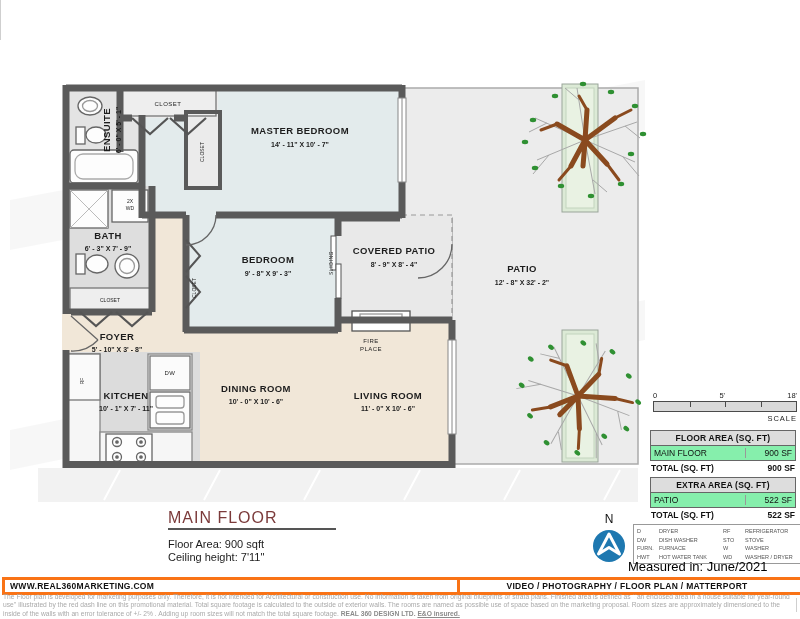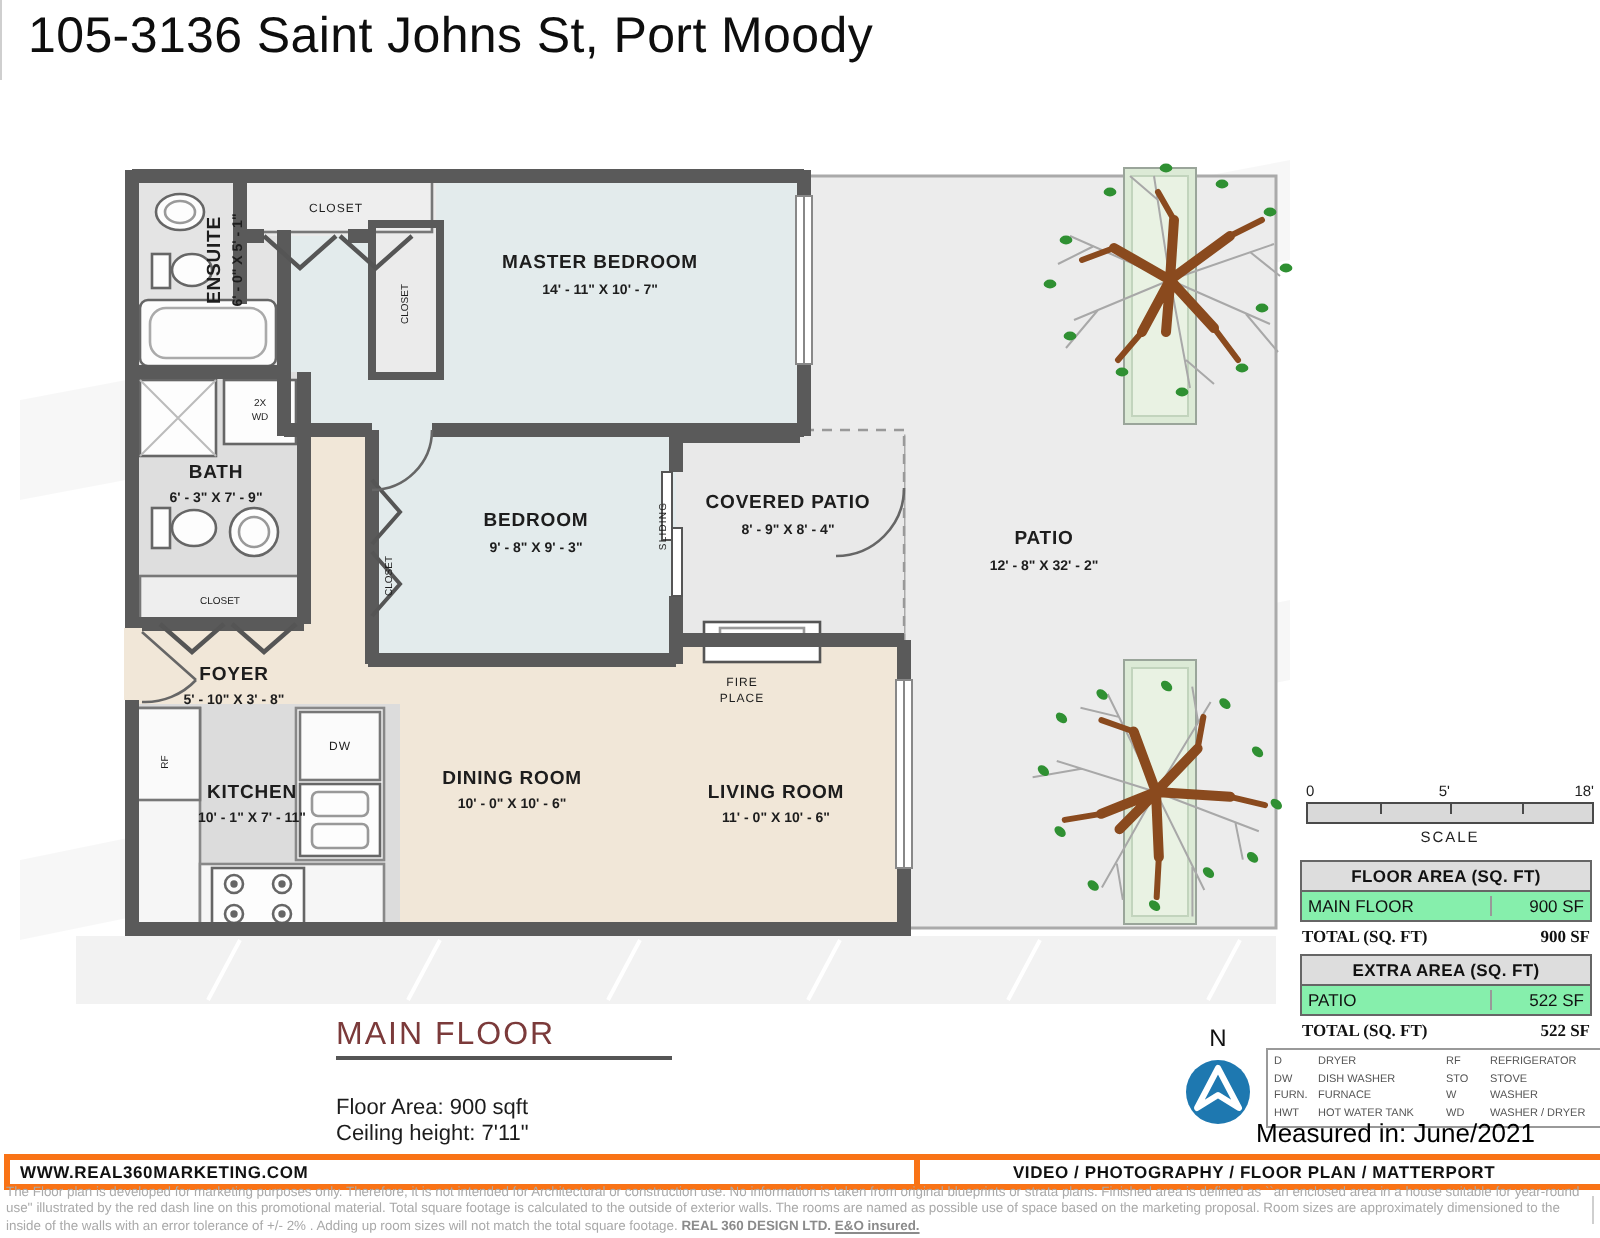--- a/index.html
+++ b/index.html
@@ -10,64 +10,63 @@
   .plan-svg text{font-family:"Liberation Sans",sans-serif;fill:#1d1d1d;}
   .room-name{font-size:9.5px;font-weight:bold;letter-spacing:.4px;}
   .room-dims{font-size:7px;font-weight:bold;fill:#333;}
   .tiny-label{font-size:6px;fill:#444;letter-spacing:.5px;}
   .micro-label{font-size:5px;fill:#444;}
   
   .scalebar{position:absolute;left:653px;top:391px;width:144px;}
   .scalebar .nums{display:flex;justify-content:space-between;font-size:7.5px;color:#222;}
   .scalebar .bar{position:relative;height:9px;background:#d9d9d9;border:1px solid #4a4a4a;margin-top:1px;}
   .scalebar .tick{position:absolute;top:0;width:1px;height:5px;background:#4a4a4a;}
-  .scalebar .cap{text-align:center;font-size:7.5px;letter-spacing:1px;color:#222;margin-top:2px;}
+  .scalebar .cap{text-align:right;font-size:7.5px;letter-spacing:1px;color:#222;margin-top:2px;}
   
   .area-table{position:absolute;left:650px;width:146px;font-size:8.5px;color:#111;}
   .at-box{border:1px solid #666;background:#86efac;}
   .at-header{background:#dddddd;border-bottom:1px solid #666;text-align:center;font-weight:bold;
              padding:2px 0;letter-spacing:.2px;}
   .at-row{display:flex;justify-content:space-between;padding:2px 3px;}
   .at-row .val{border-left:1px solid #999;padding-left:4px;margin-left:4px;min-width:42px;text-align:right;}
-  .at-total{display:flex;justify-content:space-between;font-weight:bold;padding:2px 1px;font-family:Liberation Serif, serif;}
+  .at-total{display:flex;justify-content:space-between;font-weight:bold;padding:2px 1px;}
   
   .legend{position:absolute;left:633px;top:524px;width:162px;height:34px;border:1px solid #999;
           display:grid;grid-template-columns:22px 64px 22px auto;align-content:space-around;
           padding:2px 3px;font-size:5.5px;color:#555;}
   .measured{position:absolute;left:628px;top:559px;width:170px;text-align:left;font-size:13px;color:#000;}
   
   .north{position:absolute;left:586px;top:512px;width:46px;text-align:center;}
   .north .n{font-size:12px;color:#111;}
   
   .logo{position:absolute;left:6px;top:516px;}
   
   .floorinfo{position:absolute;left:168px;top:509px;width:168px;}
   .floorinfo .fi-title{font-size:16px;color:#7b3a3a;letter-spacing:1px;border-bottom:2px solid #555;
                        padding-bottom:1px;}
-  .floorinfo .fi-line{font-size:11px;color:#1c1c1c;margin-top:18px;}
+  .floorinfo .fi-line{font-size:11px;color:#1c1c1c;margin-top:8px;}
   
   .fbar{position:absolute;top:577px;height:12px;border:3px solid #f97316;background:#fff;
         font-size:8.5px;font-weight:bold;line-height:12px;letter-spacing:.3px;color:#111;}
   .fbar.left{left:2px;width:448px;padding-left:5px;}
   .fbar.right{left:457px;width:334px;text-align:center;padding-right:6px;}
   .disclaimer{position:absolute;left:3px;top:593px;width:794px;font-size:6.7px;line-height:1.25;
               color:#a9a9a9;}
   .disclaimer b{color:#8b8b8b;}
   .disclaimer .eo{text-decoration:underline;}
   .cornermark{position:absolute;background:#cfcfcf;}
 </style>
 </head>
 <body>
 
 <div class="sheet">
 
   <div class="cornermark" style="left:0;top:0;width:1px;height:40px;"></div>
   <div class="cornermark" style="left:796px;top:598px;width:1px;height:14px;"></div>
 
-  <div class="title">105-3136 Saint Johns St, Port Moody</div>
 
   <svg class="plan-svg" width="800" height="619" viewBox="0 0 800 619">
     <defs>
       <g id="treedef">
         <path d="M0,0 L52,-18 M40,-14 L55,-2 M0,0 L-50,-22 M-38,-17 L-56,-8 M0,0 L-8,-52 M-6,-40 L-20,-52
                  M0,0 L10,54 M8,40 L22,52 M0,0 L-48,20 M-36,15 L-52,34 M0,0 L50,22 M38,17 L54,36" stroke="#a8a8a8" stroke-width="1" fill="none"></path>
         <path d="M0,0 L30,-22 M0,0 L-28,-16 M0,0 L-14,26 M0,0 L22,24 M0,0 L2,-30 M0,2 L-2,26" stroke="#8a4a1e" stroke-width="5" fill="none" stroke-linecap="round"></path>
         <path d="M30,-22 L46,-30 M-28,-16 L-44,-10 M22,24 L34,40 M-14,26 L-26,40 M2,-30 L-6,-44" stroke="#8a4a1e" stroke-width="3" fill="none" stroke-linecap="round"></path>
         <g fill="#2f9032">
           <ellipse cx="50" cy="-34" rx="3.2" ry="2.2"></ellipse>

